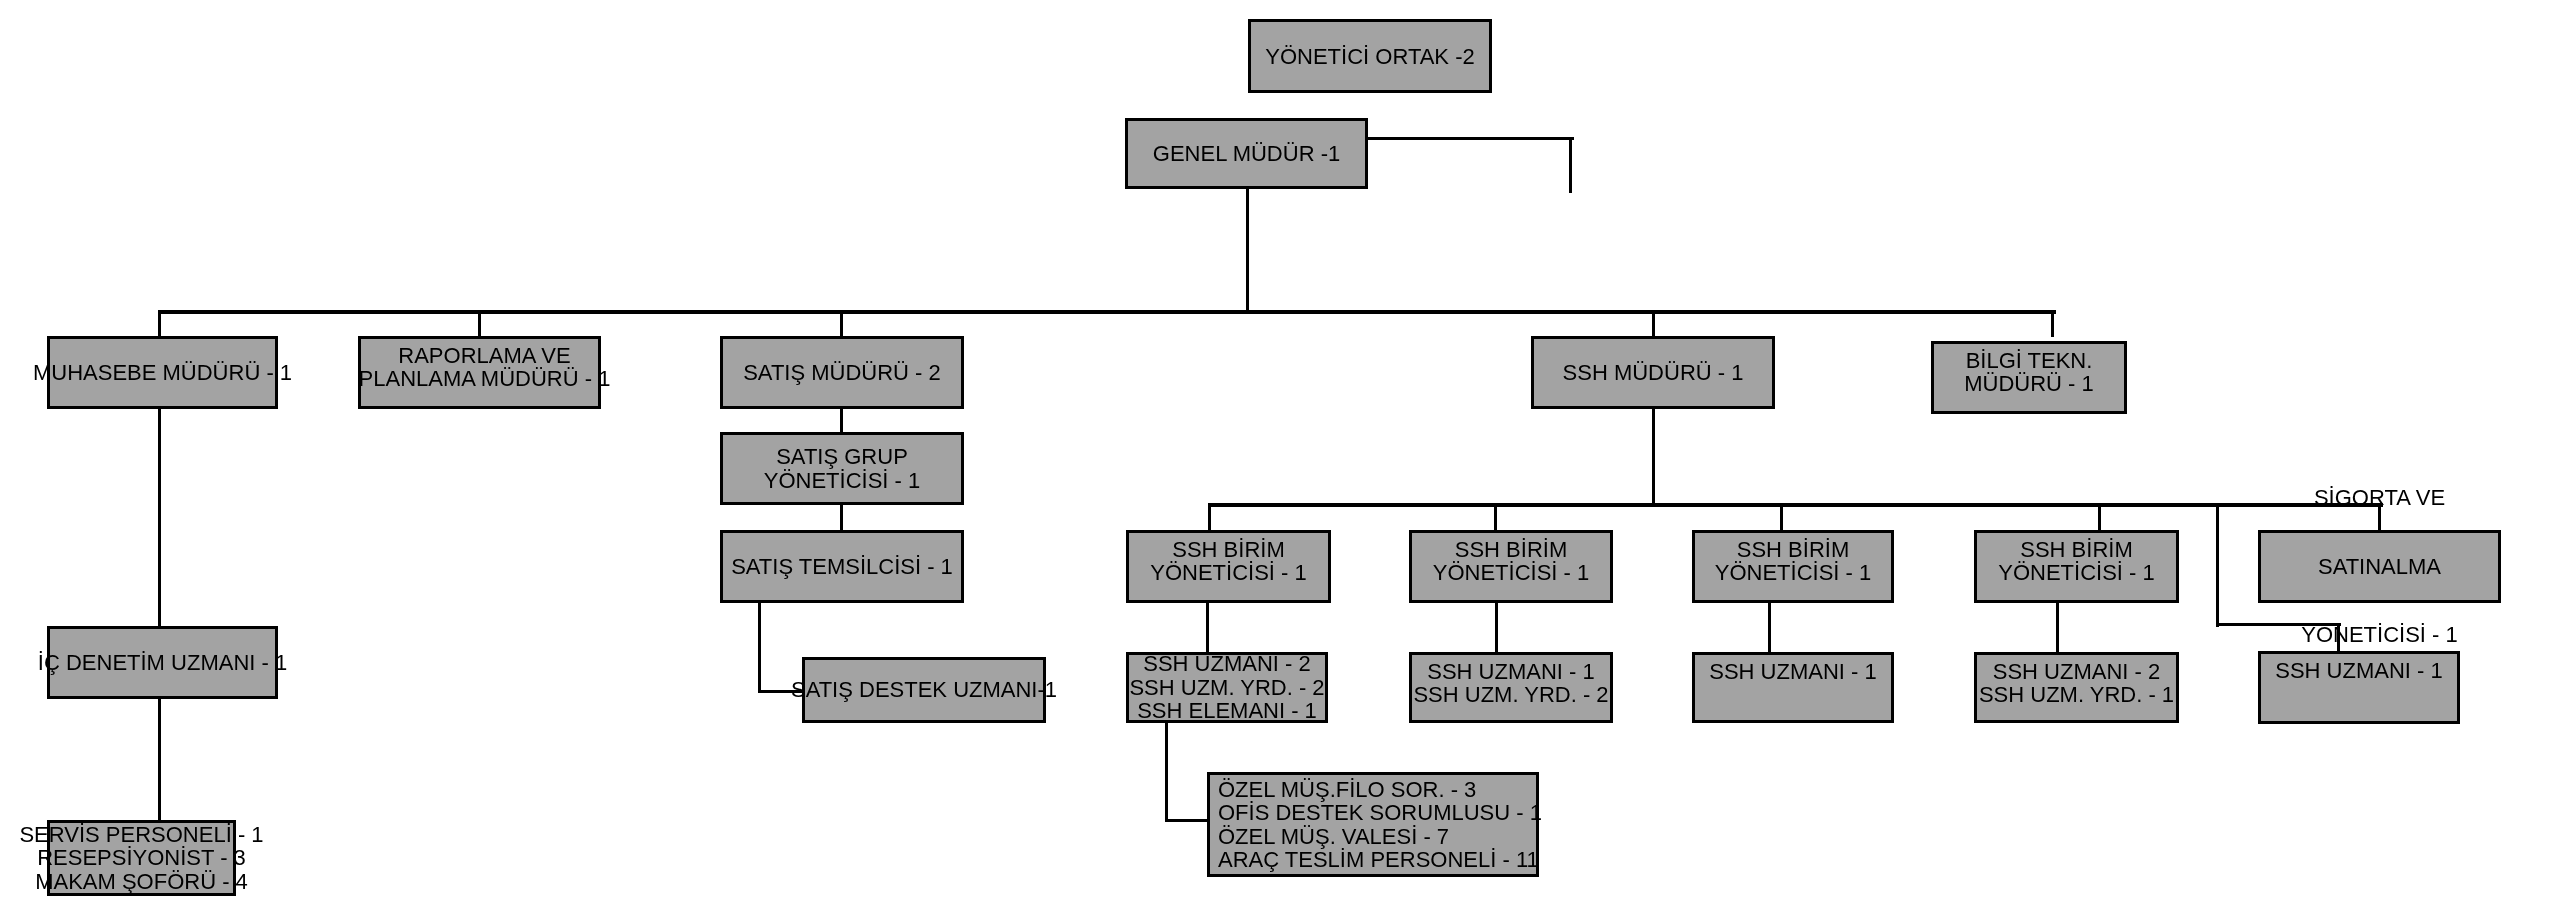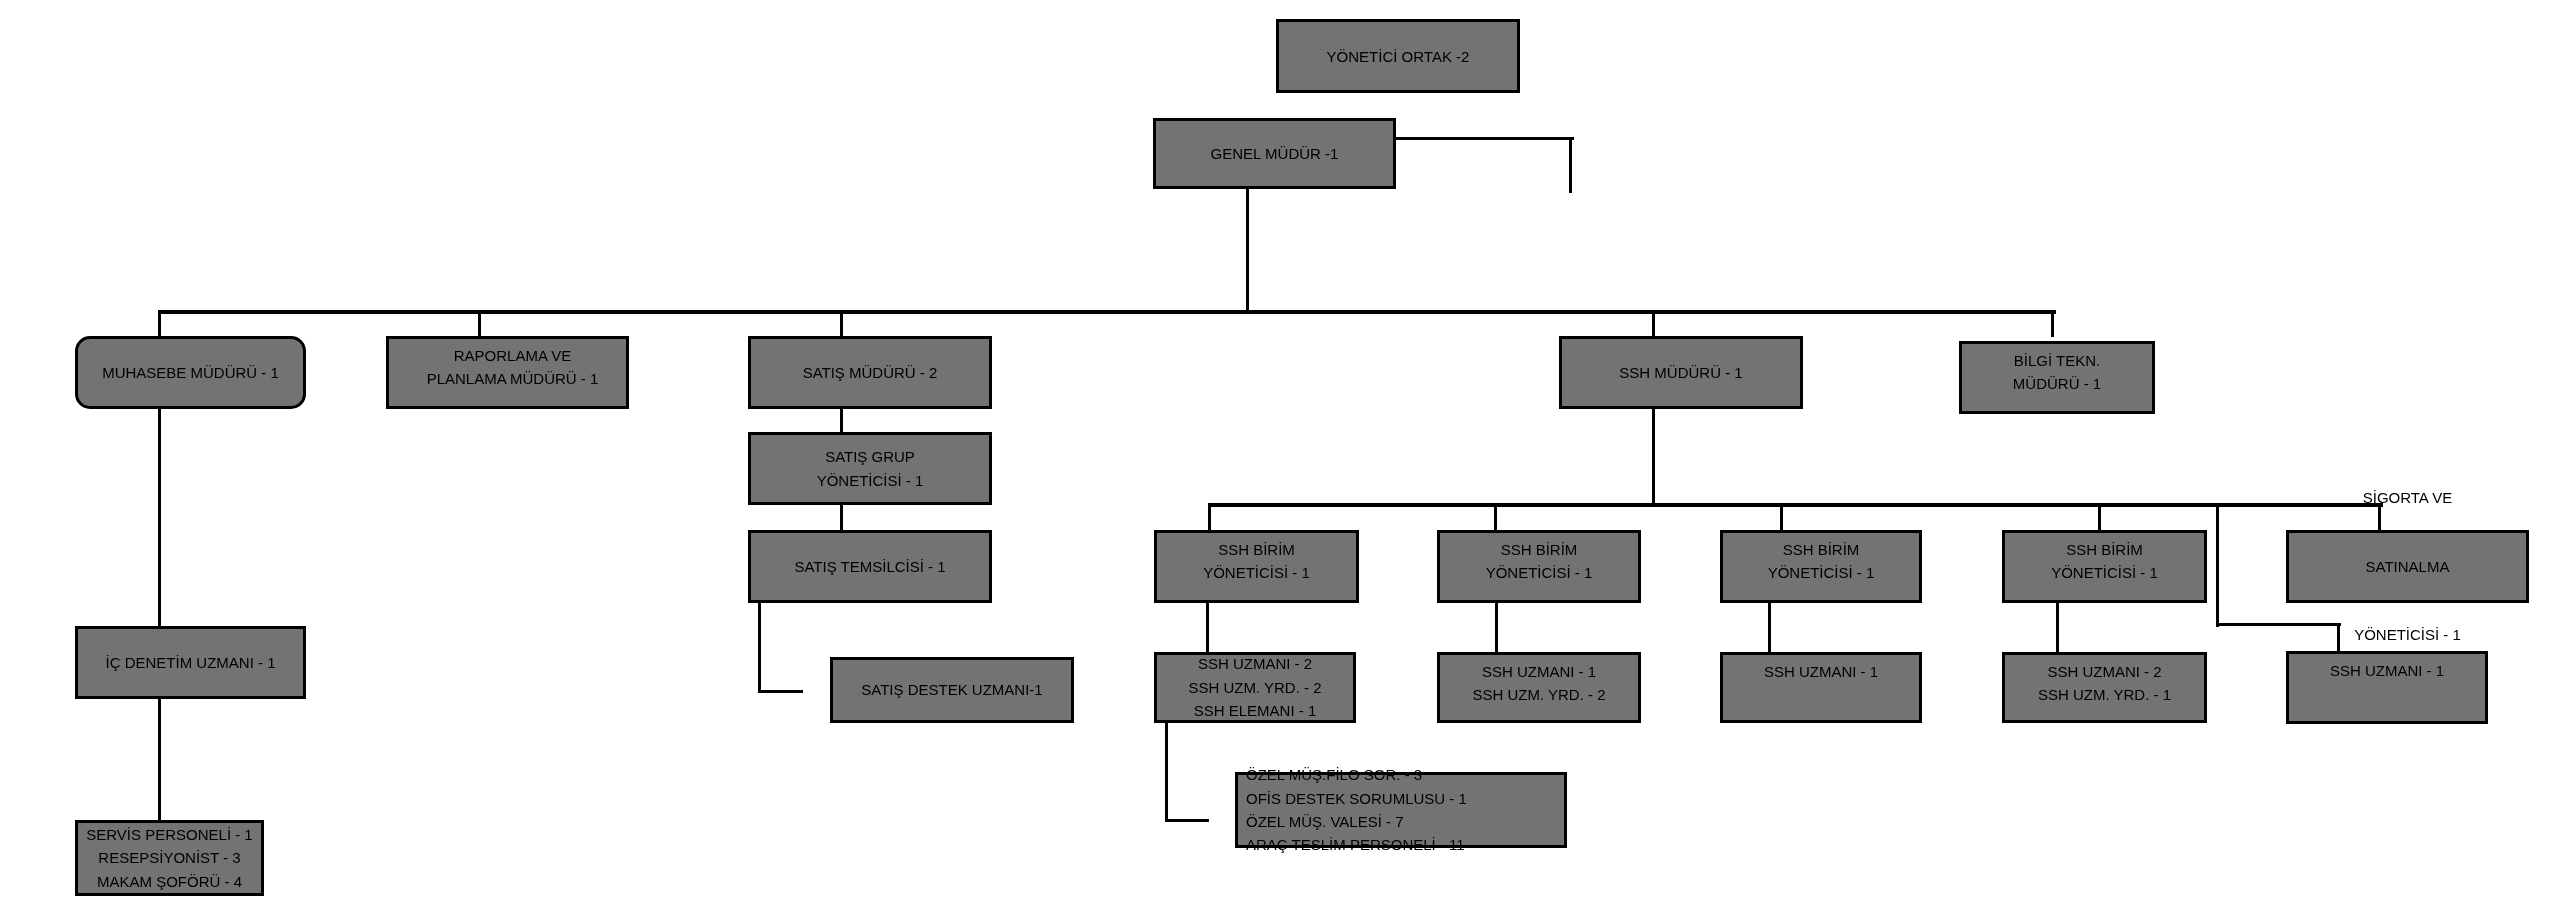--- a/index.html
+++ b/index.html
@@ -18,30 +18,29 @@
   }
   .connector {
     position: absolute;
     background: #000000;
     z-index: 1;
   }
   .node {
     position: absolute;
     box-sizing: border-box;
     border: 3.2px solid #000000;
-    background: #737373;
+    background: #a3a3a3;
     z-index: 2;
     display: flex;
     flex-direction: column;
     justify-content: center;
     align-items: center;
-    font-size: 15px;
+    font-size: 22px;
     line-height: 23.4px;
     text-align: center;
-    margin-left: 28px;
   }
   .node.vt {
     justify-content: flex-start;
     padding-top: 4.9px;
   }
   .node.left {
     align-items: flex-start;
     text-align: left;
     padding-left: 8px;
   }
@@ -82,21 +81,21 @@
     <div class="connector" style="left: 1768px; top: 601px; width: 3.2px; height: 53px; background: rgb(0, 0, 0);"></div>
     <div class="connector" style="left: 2056px; top: 601px; width: 3.2px; height: 53px; background: rgb(0, 0, 0);"></div>
     <div class="connector" style="left: 1165px; top: 721px; width: 3.2px; height: 101px; background: rgb(0, 0, 0);"></div>
     <div class="connector" style="left: 1165px; top: 819px; width: 44px; height: 3.2px; background: rgb(0, 0, 0);"></div>
     <div class="node" style="left: 1248px; top: 19.4px; width: 244px; height: 74px; border-color: rgb(0, 0, 0); color: rgb(0, 0, 0);">
       <span class="line">YÖNETİCİ ORTAK -2</span>
     </div>
     <div class="node" style="left: 1125px; top: 118px; width: 243px; height: 71px; border-color: rgb(0, 0, 0); color: rgb(0, 0, 0);">
       <span class="line">GENEL MÜDÜR -1</span>
     </div>
-    <div class="node" style="left: 47px; top: 336px; width: 231px; height: 73px; border-color: rgb(0, 0, 0); color: rgb(0, 0, 0); border-radius: 15px;">
+    <div class="node" style="left: 47px; top: 336px; width: 231px; height: 73px; border-color: rgb(0, 0, 0); color: rgb(0, 0, 0);">
       <span class="line">MUHASEBE MÜDÜRÜ - 1</span>
     </div>
     <div class="node vt" style="left: 358px; top: 336px; width: 243px; height: 73px; border-color: rgb(0, 0, 0); color: rgb(0, 0, 0); padding-left: 10px;">
       <span class="line">RAPORLAMA VE</span>
       <span class="line">PLANLAMA MÜDÜRÜ - 1</span>
     </div>
     <div class="node" style="left: 720px; top: 336px; width: 244px; height: 73px; border-color: rgb(0, 0, 0); color: rgb(0, 0, 0); text-align: right;">
       <span class="line">SATIŞ MÜDÜRÜ - 2</span>
     </div>
     <div class="node" style="left: 1531px; top: 336px; width: 244px; height: 73px; border-color: rgb(0, 0, 0); color: rgb(0, 0, 0);">
@@ -157,20 +156,20 @@
       <span class="line">SSH UZMANI - 1</span>
     </div>
     <div class="node" style="left: 47px; top: 626px; width: 231px; height: 73px; border-color: rgb(0, 0, 0); color: rgb(0, 0, 0);">
       <span class="line">İÇ DENETİM UZMANI - 1</span>
     </div>
     <div class="node" style="left: 47px; top: 820px; width: 189px; height: 76px; border-color: rgb(0, 0, 0); color: rgb(0, 0, 0);">
       <span class="line">SERVİS PERSONELİ - 1</span>
       <span class="line">RESEPSİYONİST - 3</span>
       <span class="line">MAKAM ŞOFÖRÜ - 4</span>
     </div>
-    <div class="node left" style="left: 1207px; top: 772px; width: 332px; height: 76px; border-color: rgb(0, 0, 0); color: rgb(0, 0, 0);">
+    <div class="node left" style="left: 1207px; top: 772px; width: 332px; height: 105px; border-color: rgb(0, 0, 0); color: rgb(0, 0, 0);">
       <span class="line">ÖZEL MÜŞ.FİLO SOR. - 3</span>
       <span class="line">OFİS DESTEK SORUMLUSU - 1</span>
       <span class="line">ÖZEL MÜŞ. VALESİ - 7</span>
       <span class="line">ARAÇ TESLİM PERSONELİ - 11</span>
     </div>
   </div>
 
 
 </body></html>

